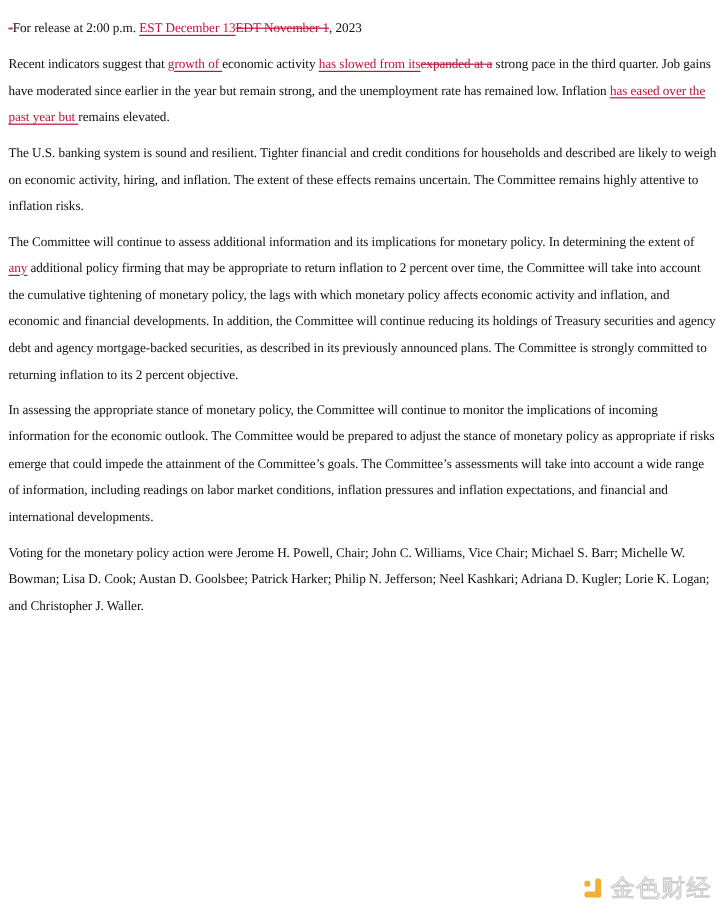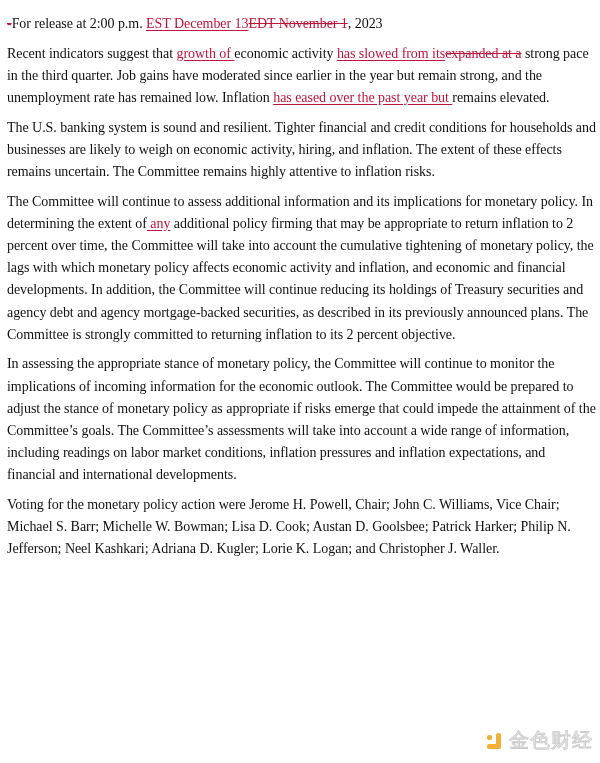--- a/index.html
+++ b/index.html
@@ -13,21 +13,21 @@
       position: relative;
       overflow: hidden;
       font-family: "Liberation Serif", "DejaVu Serif", serif;
       color: #111111;
     }
     .doc {
       position: absolute;
       left: 7px;
       top: 13px;
       width: 590px;
-      font-size: 14px;
+      font-size: 11px;
       line-height: 22.2px;
       letter-spacing: -0.05px;
     }
     .doc p {
       margin: 0 0 7.4px 0;
     }
     .ins {
       color: #c0143c;
       text-decoration: underline;
       text-decoration-color: #c0143c;
@@ -36,21 +36,21 @@
     .del {
       color: #c0143c;
       text-decoration: line-through;
       text-decoration-color: #c0143c;
     }
     .watermark {
       position: absolute;
       left: 485px;
       top: 729px;
       display: flex;
-      align-items: flex-end;
+      align-items: center;
       gap: 6px;
       opacity: 0.9;
     }
     .wm-logo {
       width: 18px;
       height: 20px;
       position: relative;
     }
     .wm-logo .bar {
       position: absolute;
@@ -71,21 +71,21 @@
 
 <div class="doc">
   <p>
     <span class="del">-</span><span>For release at 2:00 p.m. </span><span class="ins">EST December 13</span><span class="del">EDT November 1</span><span>, 2023</span>
   </p>
 
   <p>
     <span>Recent indicators suggest that </span><span class="ins">growth of </span><span>economic activity </span><span class="ins">has slowed from its</span><span class="del">expanded at a</span><span> strong pace in the third quarter. Job gains have moderated since earlier in the year but remain strong, and the unemployment rate has remained low. Inflation </span><span class="ins">has eased over the past year but </span><span>remains elevated.</span>
   </p>
 
-  <p>The U.S. banking system is sound and resilient. Tighter financial and credit conditions for households and businesses are likely to weigh on economic activity, hiring, and inflation. The extent of these effects remains uncertain. The Committee remains highly attentive to inflation risks.</p>
+  <p>The U.S. banking system is sound and resilient. Tighter financial and credit conditions for households and described are likely to weigh on economic activity, hiring, and inflation. The extent of these effects remains uncertain. The Committee remains highly attentive to inflation risks.</p>
 
 
   <p>
     <span>The Committee will continue to assess additional information and its implications for monetary policy. In determining the extent of</span><span class="ins"> any</span><span> additional policy firming that may be appropriate to return inflation to 2 percent over time, the Committee will take into account the cumulative tightening of monetary policy, the lags with which monetary policy affects economic activity and inflation, and economic and financial developments. In addition, the Committee will continue reducing its holdings of Treasury securities and agency debt and agency mortgage-backed securities, as described in its previously announced plans. The Committee is strongly committed to returning inflation to its 2 percent objective.</span>
   </p>
 
   <p>In assessing the appropriate stance of monetary policy, the Committee will continue to monitor the implications of incoming information for the economic outlook. The Committee would be prepared to adjust the stance of monetary policy as appropriate if risks emerge that could impede the attainment of the Committee’s goals. The Committee’s assessments will take into account a wide range of information, including readings on labor market conditions, inflation pressures and inflation expectations, and financial and international developments.</p>
 
   <p>Voting for the monetary policy action were Jerome H. Powell, Chair; John C. Williams, Vice Chair; Michael S. Barr; Michelle W. Bowman; Lisa D. Cook; Austan D. Goolsbee; Patrick Harker; Philip N. Jefferson; Neel Kashkari; Adriana D. Kugler; Lorie K. Logan; and Christopher J. Waller.</p>
 </div>

